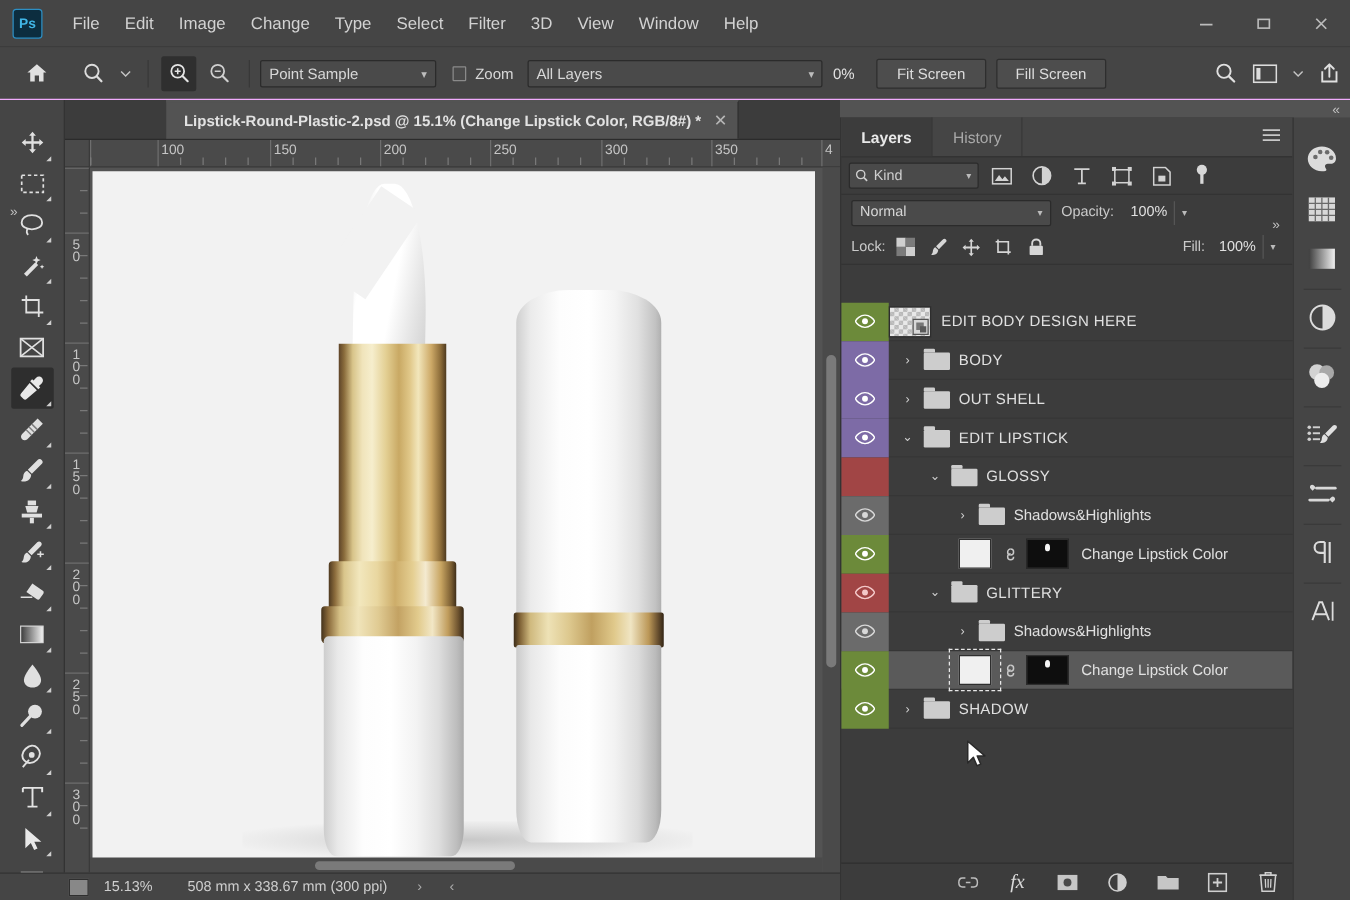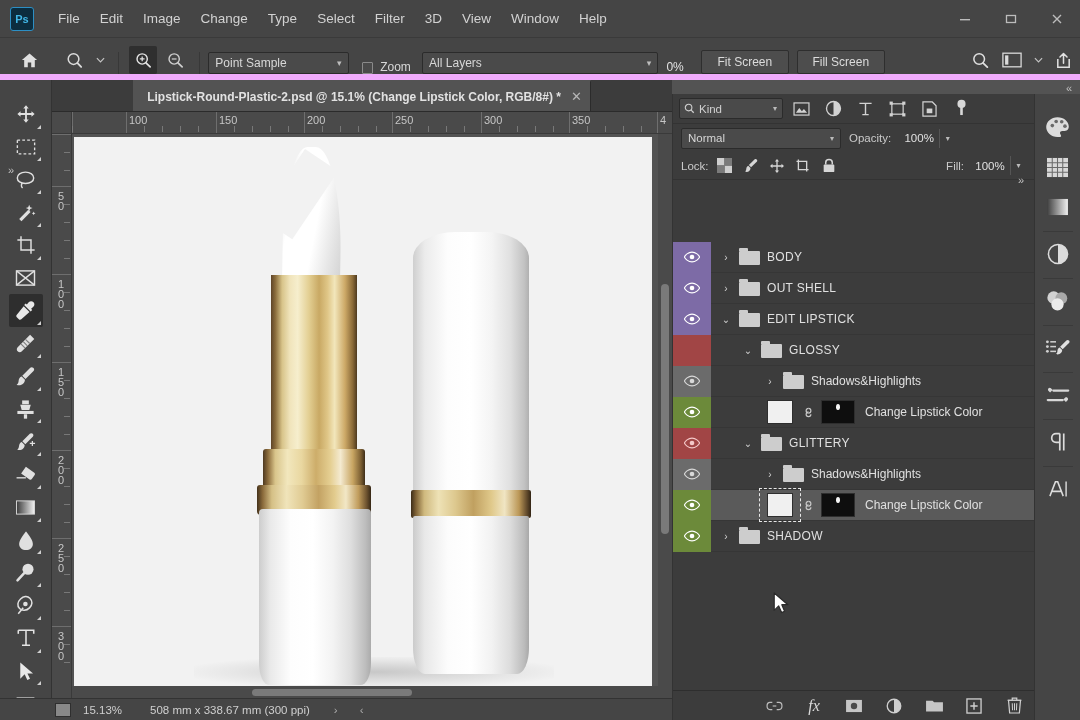--- a/index.html
+++ b/index.html
@@ -32,22 +32,22 @@
   }
   .winbtns { position: absolute; right: 0; top: 0; height: 38px; display: flex; }
   .winbtn {
     width: 46px; height: 38px; display: flex; align-items: center; justify-content: center;
     color: #b4b4b4; font-size: 14px;
   }
 
   
   .optionsbar {
     position: absolute; top: 38px; left: 0; width: 1080px; height: 42px;
-    background: #454545; display: flex; align-items: flex-end;
-    border-bottom: 6px solid #f0abfc;
+    background: #454545; display: flex; align-items: center;
+    border-bottom: 1px solid #f0abfc;
   }
   .opt-icon {
     width: 30px; height: 28px; display: flex; align-items: center; justify-content: center;
     color: #d0d0d0; margin: 0 2px;
   }
   .opt-icon.boxed { background: #2f2f2f; border-radius: 2px; }
   .opt-sep { width: 1px; height: 22px; background: #383838; margin: 0 8px; }
   .opt-select {
     height: 22px; background: #4a4a4a; border: 1px solid #2b2b2b; border-radius: 2px;
     color: #d8d8d8; font-size: 12px; display: flex; align-items: center;
@@ -791,20 +791,29 @@
     <div class="sb-swatch"></div>
     <span class="sb-zoom">15.13%</span>
     <span class="sb-dims">508 mm x 338.67 mm (300 ppi)</span>
     <span class="sb-arrow">›</span>
     <span class="sb-arrow2">‹</span>
   </div>
 
   <div class="panel">
     <div class="panel-arrows">»</div>
 
+    <div class="panel-tabs">
+      <div class="ptab active">Layers</div>
+      <div class="ptab">History</div>
+      <div class="panel-menu">
+        <svg width="14" height="11" viewBox="0 0 14 11">
+            <path d="M0 1 H14 M0 5 H14 M0 9 H14" stroke="#c8c8c8" stroke-width="1.4"></path>
+          </svg>
+      </div>
+    </div>
 
     <div class="filter-row">
       <div class="kind-select">
         <svg width="11" height="11" viewBox="0 0 12 12">
             <circle cx="5" cy="5" r="3.6" fill="none" stroke="#cfcfcf" stroke-width="1.2"></circle>
             <path d="M7.8 7.8 L10.6 10.6" stroke="#cfcfcf" stroke-width="1.4"></path>
           </svg>
         <span>Kind</span>
         <span class="caret">▾</span>
       </div>
@@ -896,20 +905,32 @@
       <div style="flex:1"></div>
       <span class="lbl">Fill:</span>
       <div style="display:flex;align-items:center">
         <span class="numfield">100%</span>
         <span class="mini-caret">▾</span>
       </div>
     </div>
 
     <div class="layer-list">
 
+      <div class="layer-row">
+        <div class="eye-cell" style="background:#6c8a3a">
+          <svg width="16" height="12" viewBox="0 0 17 12">
+              <path d="M8.5 0.8 C12.6 0.8 15.8 4 16.6 6 C15.8 8 12.6 11.2 8.5 11.2 C4.4 11.2 1.2 8 0.4 6 C1.2 4 4.4 0.8 8.5 0.8 Z" fill="none" stroke="#ffffff" stroke-width="1.2"></path>
+              <circle cx="8.5" cy="6" r="2.5" fill="#ffffff"></circle>
+            </svg>
+        </div>
+        <div class="thumb-so">
+            <span class="so-badge"></span>
+          </div>
+        <span class="layer-name caps">EDIT BODY DESIGN HERE</span>
+      </div>
 
 
       <div class="layer-row">
         <div class="eye-cell" style="background:#7d6ba6">
           <svg width="16" height="12" viewBox="0 0 17 12">
               <path d="M8.5 0.8 C12.6 0.8 15.8 4 16.6 6 C15.8 8 12.6 11.2 8.5 11.2 C4.4 11.2 1.2 8 0.4 6 C1.2 4 4.4 0.8 8.5 0.8 Z" fill="none" stroke="#ffffff" stroke-width="1.2"></path>
               <circle cx="8.5" cy="6" r="2.5" fill="#ffffff"></circle>
             </svg>
         </div>
         <div class="indent" style="width:8px"></div>

